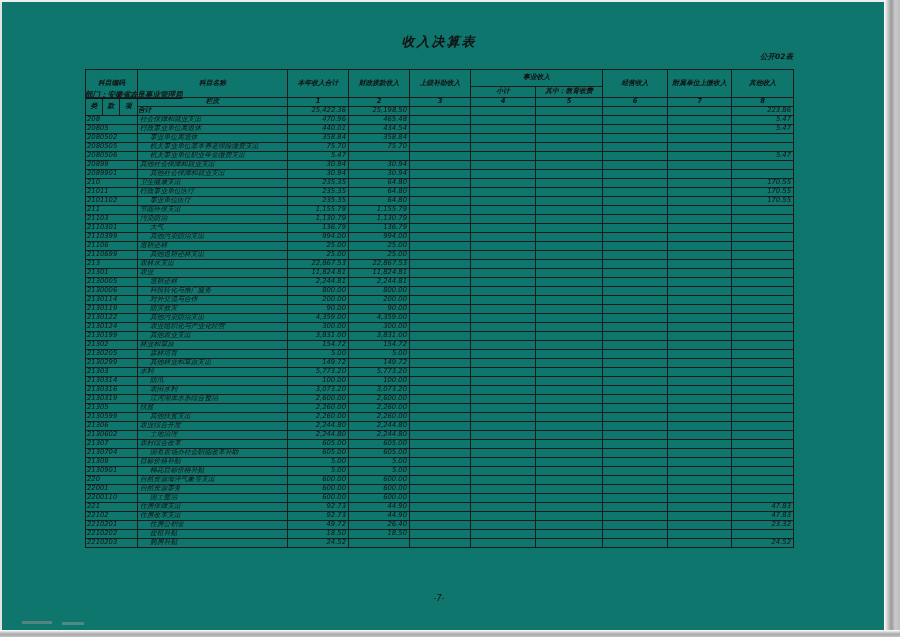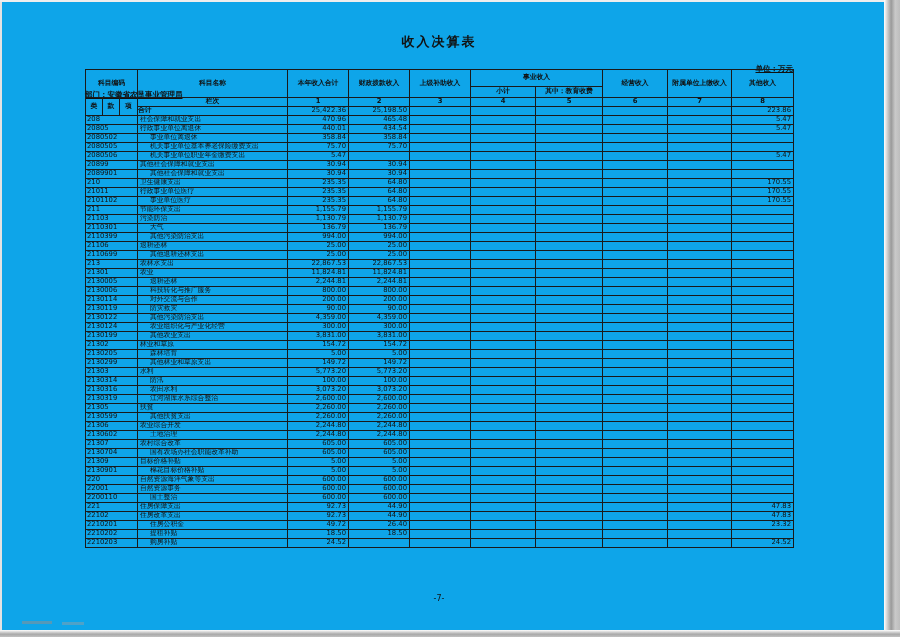--- a/index.html
+++ b/index.html
@@ -2,21 +2,21 @@
 <html><head>
 <meta charset="utf-8">
 <style>
   html,body{margin:0;padding:0;}
   body{
     width:900px;height:637px;position:relative;overflow:hidden;
     background:#ffffff;
     font-family:"DejaVu Sans","Liberation Sans",sans-serif;
     color:#111;
   }
-  .page{position:absolute;inset:0;background:#0ea5e9;}
+  .page{position:absolute;inset:0;background:#0f766e;font-style:italic;}
   
   .edge-right{position:absolute;top:0;right:0;width:16px;height:637px;
     background:linear-gradient(to right,#ffffff 0%,#9a9a9a 45%,#c9c9c9 70%,#bdbdbd 100%);}
   .edge-bottom{position:absolute;left:0;bottom:0;width:900px;height:7px;
     background:linear-gradient(to bottom,#ffffff 0%,#a9a9a9 60%,#c2c2c2 100%);}
   .edge-left{position:absolute;top:0;left:0;width:2px;height:637px;background:#e3e3e3;}
   .edge-top{position:absolute;top:0;left:0;width:900px;height:2px;background:#eeeeee;}
   .mark1{position:absolute;left:22px;top:621px;width:30px;height:3px;background:#8f8f8f;opacity:.55;}
   .mark2{position:absolute;left:62px;top:622px;width:22px;height:3px;background:#9f9f9f;opacity:.45;}
 
@@ -47,21 +47,21 @@
 
   .note{position:absolute;left:85px;top:556px;font-size:7px;font-weight:bold;}
   .pageno{position:absolute;left:85px;top:594px;width:708px;text-align:center;font-size:8px;}
 </style>
 </head>
 <body>
 
 <div class="page">
 
   <div class="title">收入决算表</div>
-  <div class="unit">单位：万元</div>
+  <div class="form-code">公开02表</div>
   <div class="dept">部门：安徽省农垦事业管理局</div>
 
   <div class="tbl-wrap">
     <table>
       <colgroup>
         <col style="width:17px">
           <col style="width:17px">
           <col style="width:18px">
         <col style="width:150px">
         <col style="width:61px">

